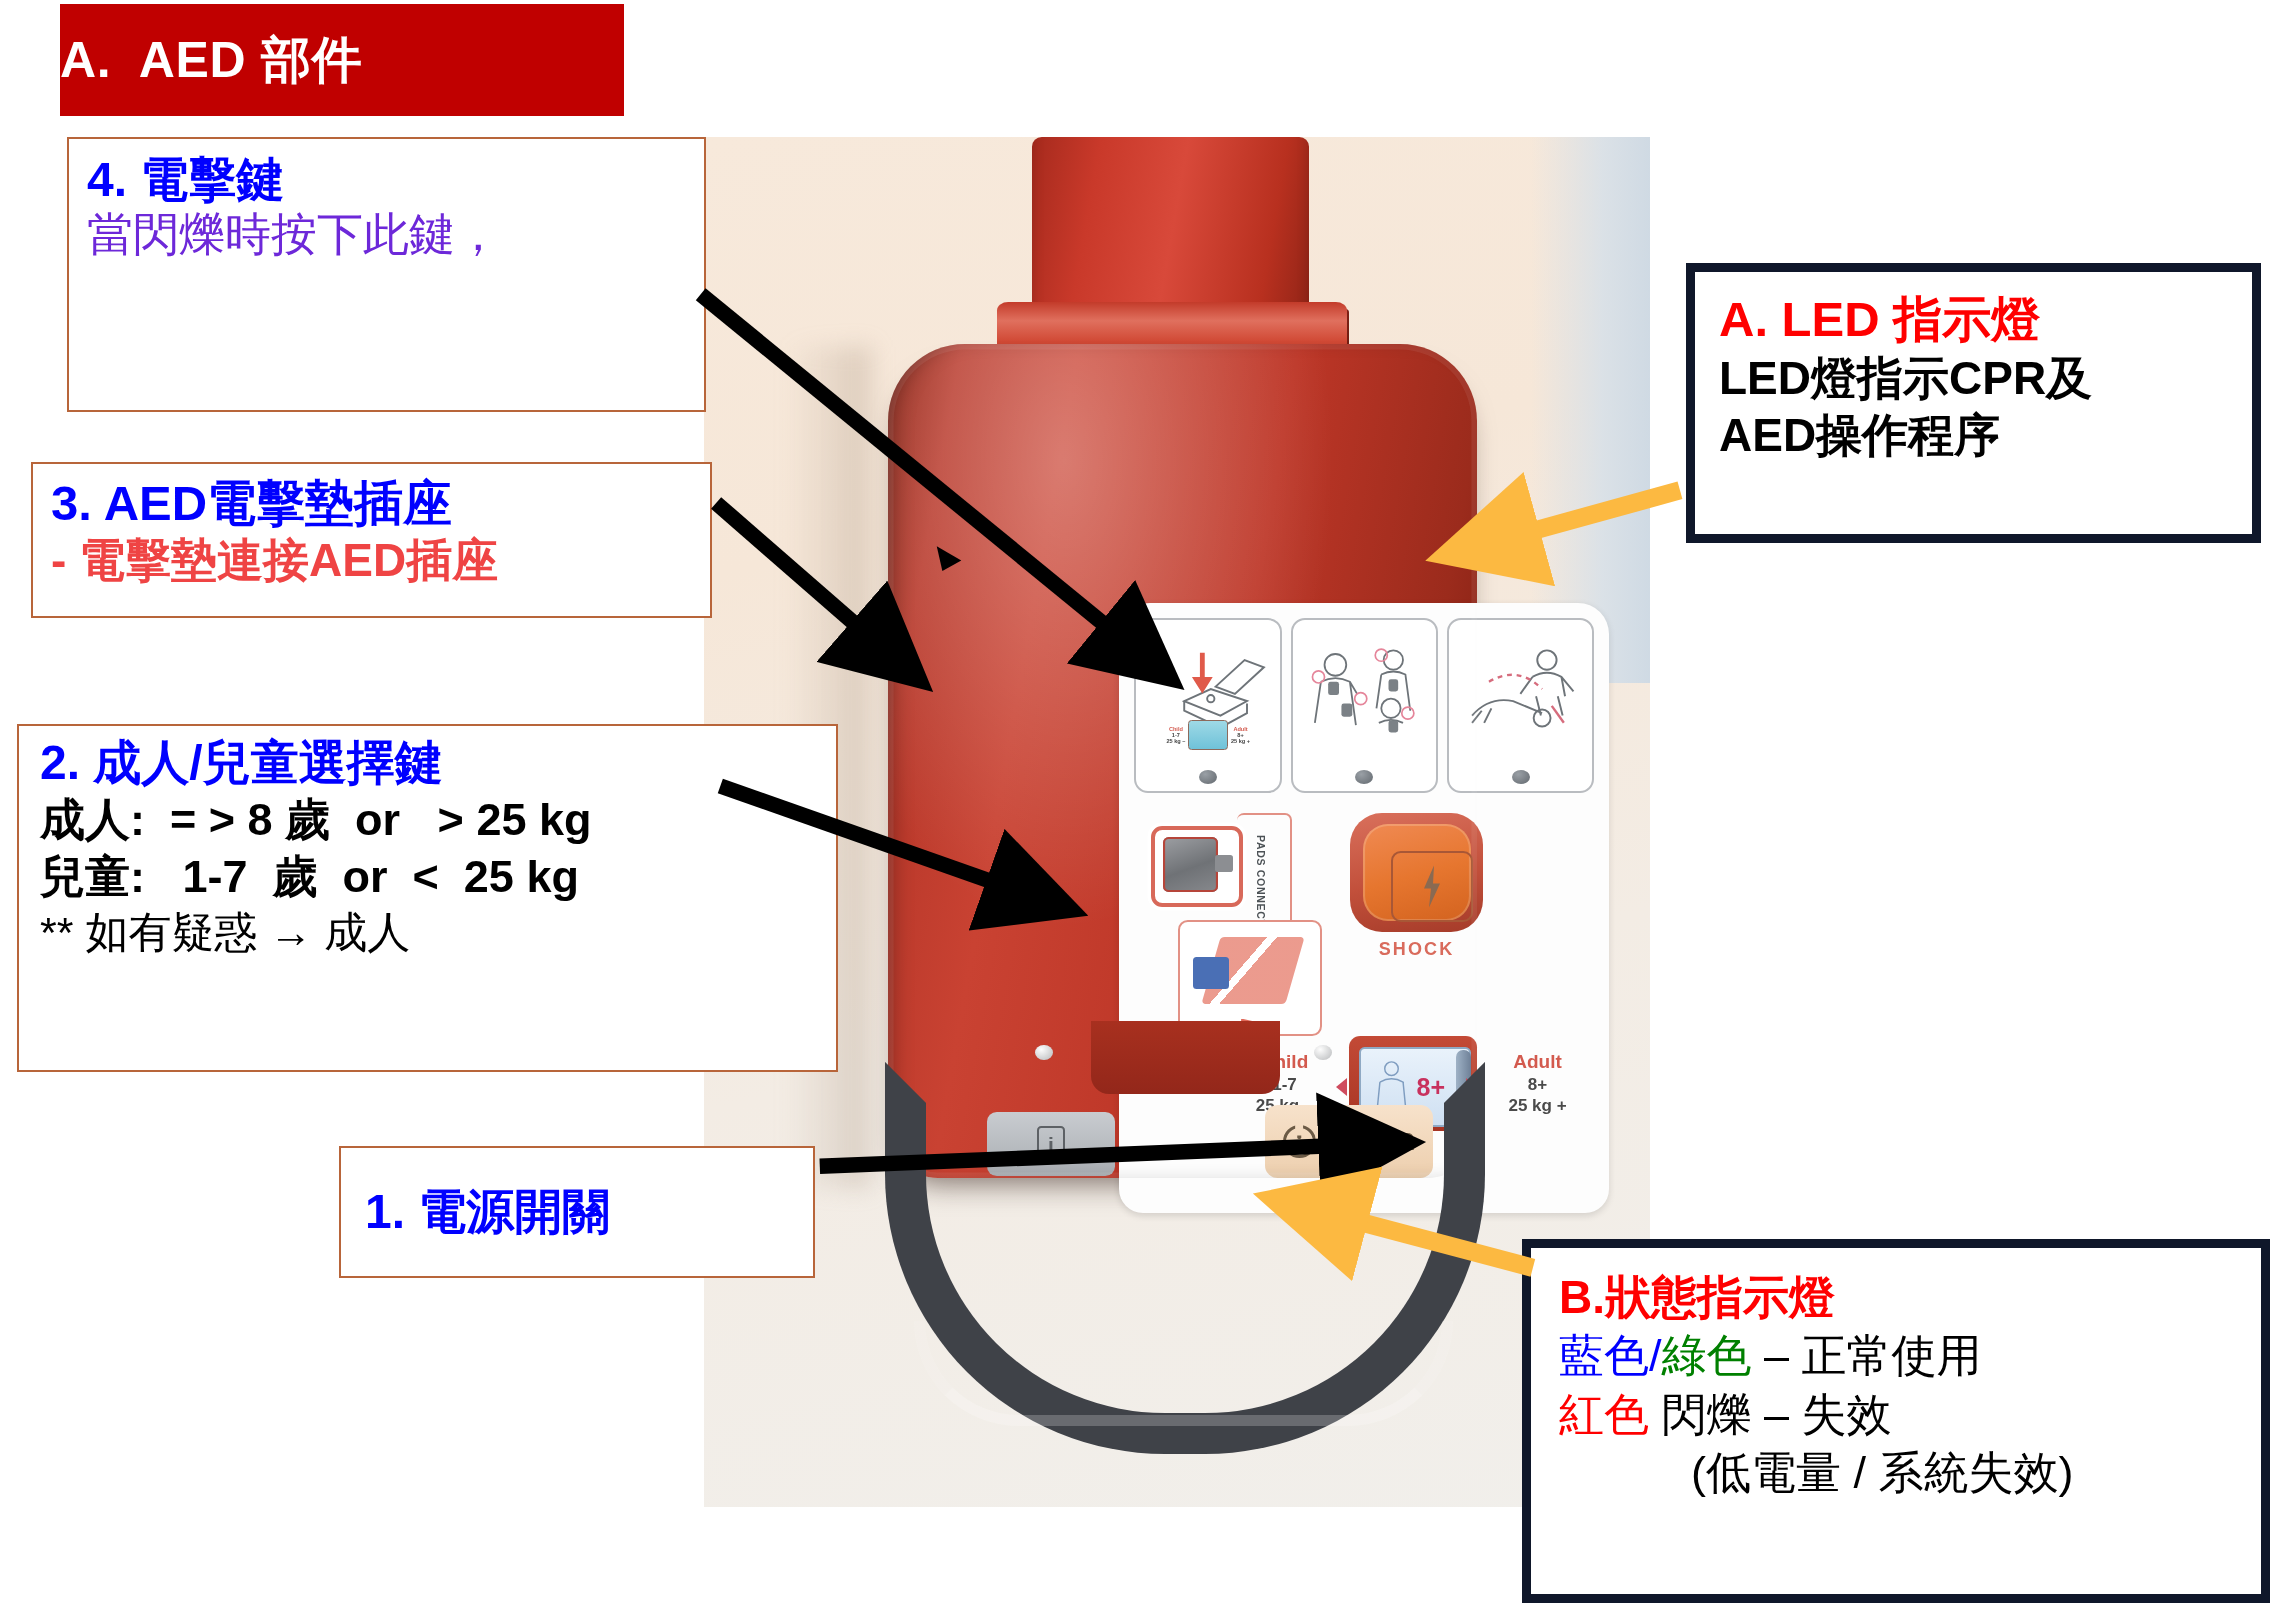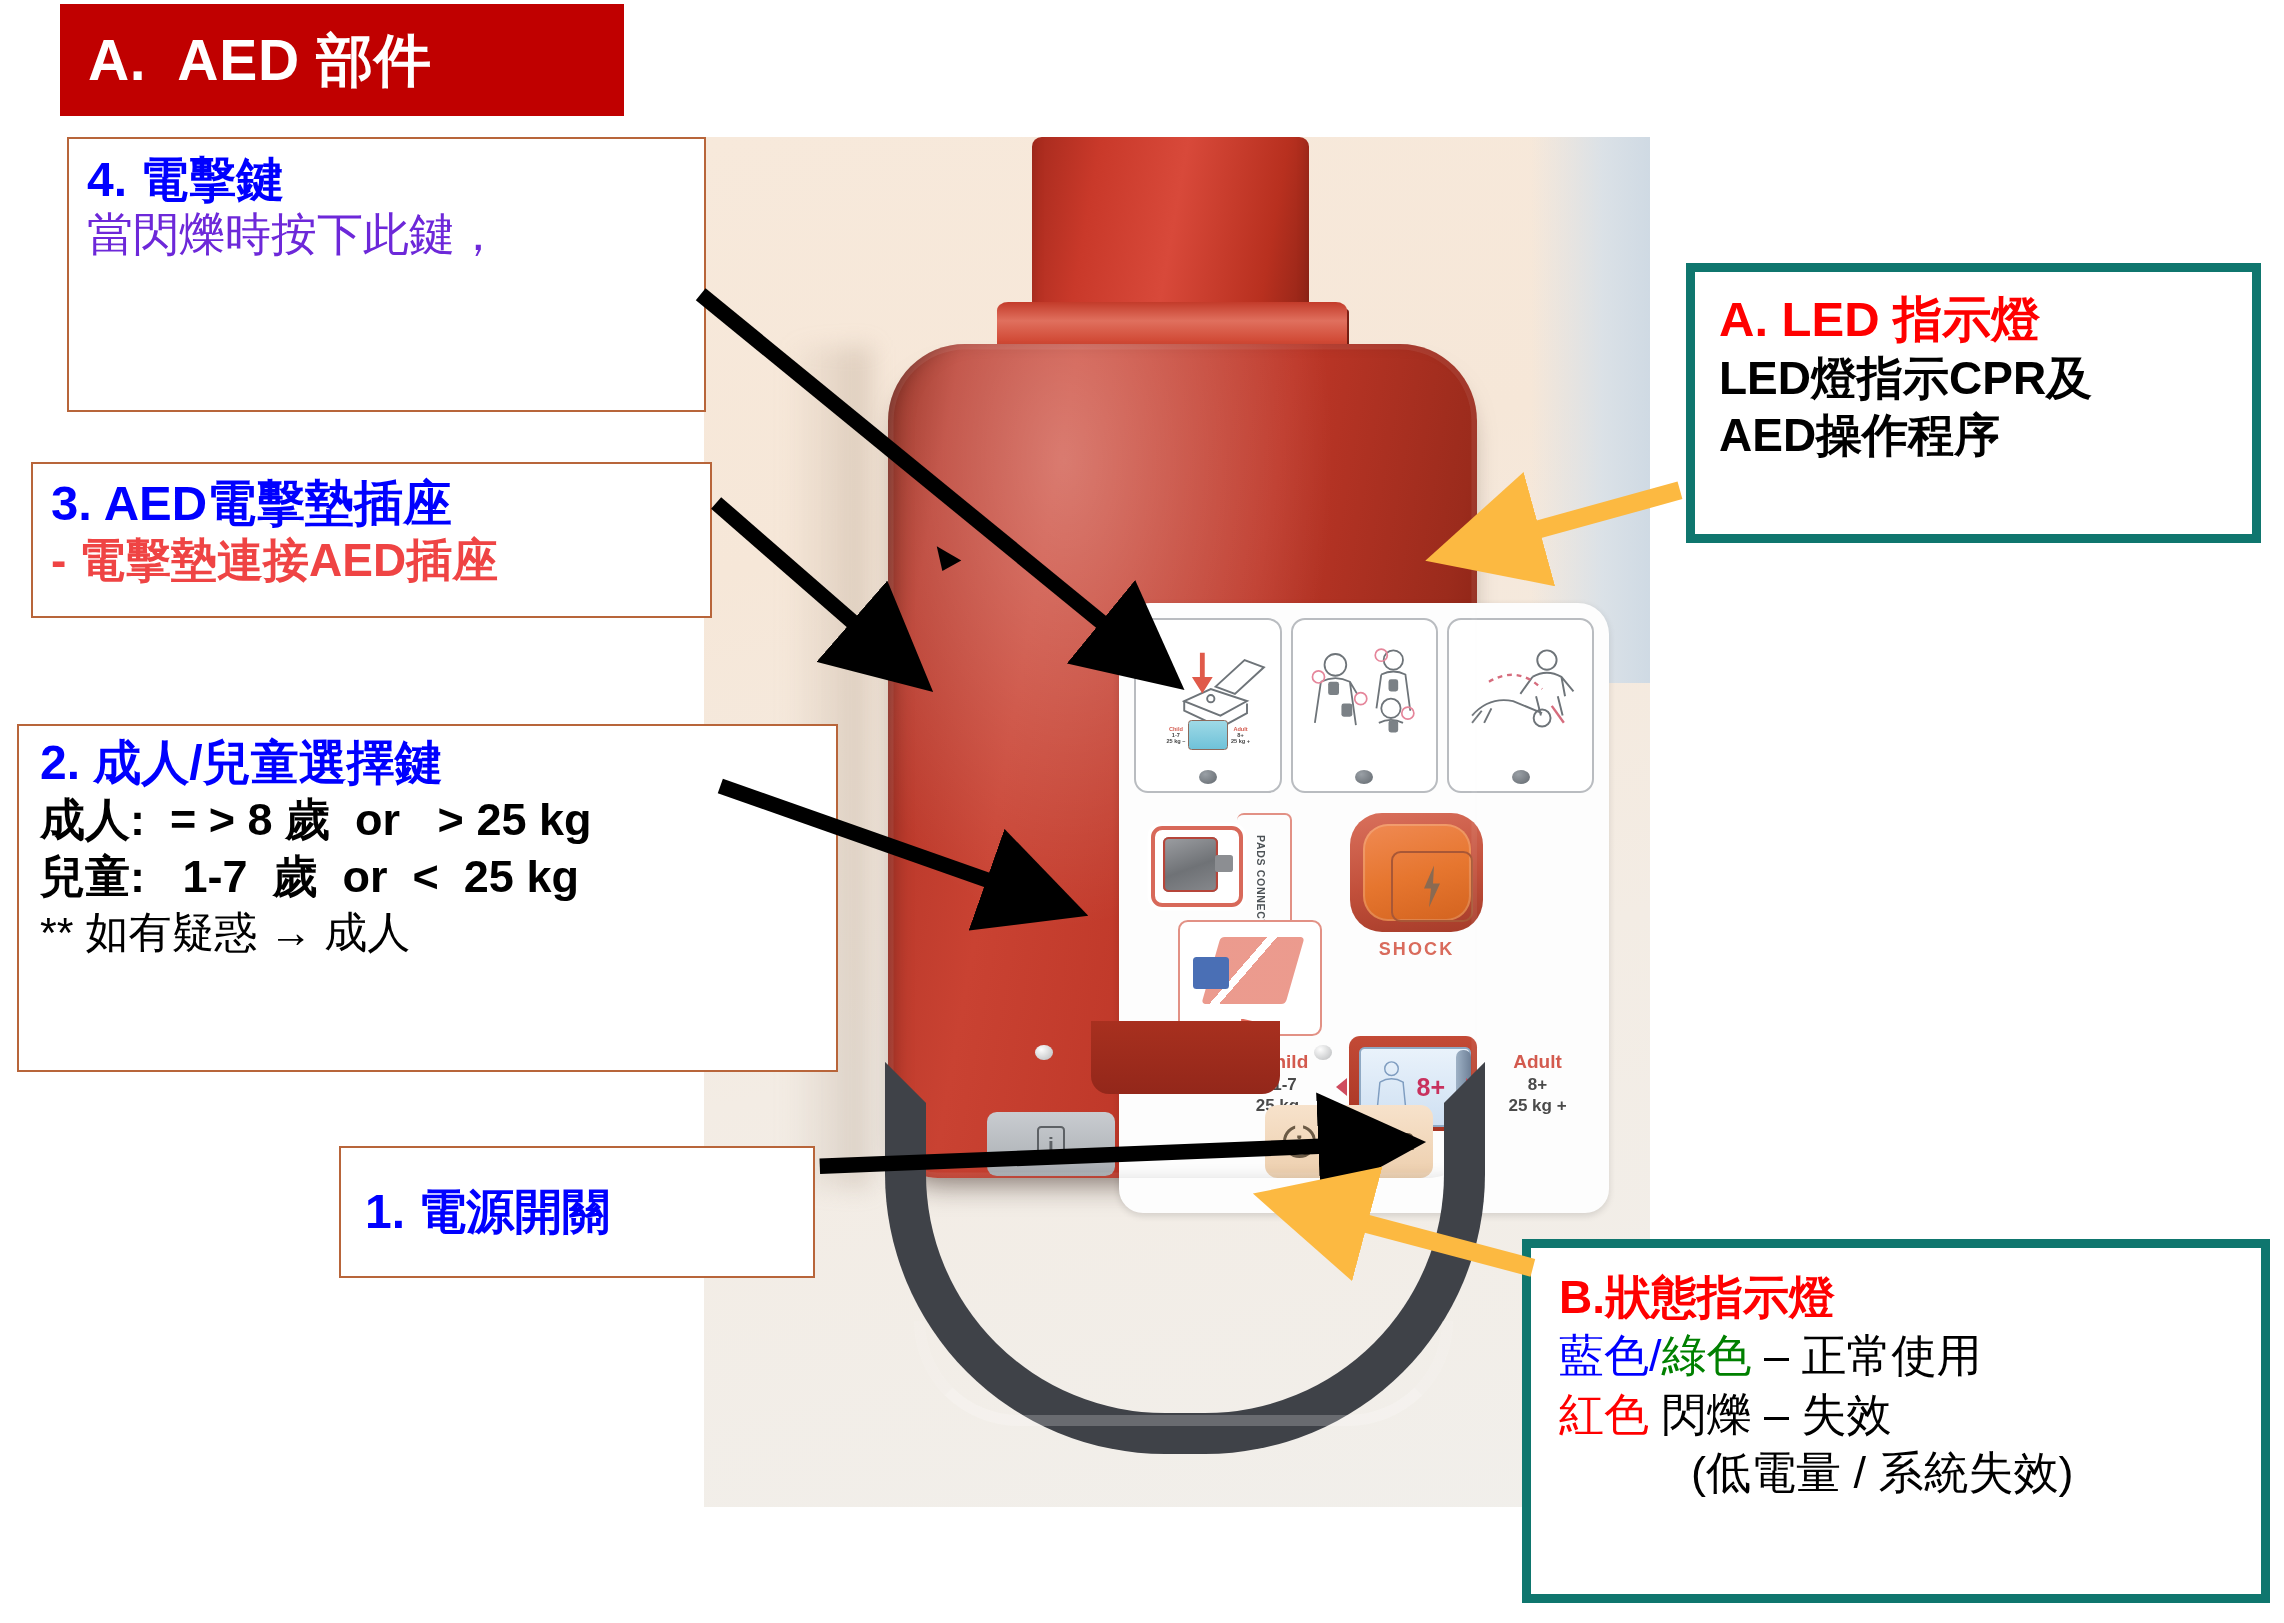--- a/index.html
+++ b/index.html
@@ -6,22 +6,22 @@
   body{
     width:2284px;height:1623px;position:relative;overflow:hidden;
     font-family:"Liberation Sans","DejaVu Sans",sans-serif;
   }
   
   #title-banner{
     position:absolute;left:60px;top:4.2px;width:564px;height:112px;
     background:#C00000;display:flex;align-items:center;
   }
   #title-banner .t{
-    color:#ffffff;font-size:57px;font-weight:bold;letter-spacing:0.7px;
-    padding-left:28px;line-height:1;white-space:pre;
+    color:#ffffff;font-size:50px;font-weight:bold;letter-spacing:0.7px;
+    line-height:1;white-space:pre;
   }
 
   
   #photo{
     position:absolute;left:704px;top:137px;width:946px;height:1370px;
     background:linear-gradient(168deg,#f7e9db 0%,#f6e7d8 28%,#f3ece4 62%,#f1efeb 100%);
     overflow:hidden;
   }
   
   #photo .coolband{
@@ -240,21 +240,21 @@
     background:#17a9e8;
   }
   .status-screw{
     position:absolute;left:612px;top:1031px;width:21px;height:85px;border-radius:9.8px;
     background:linear-gradient(180deg,#7c6a58,#5b4b3b);opacity:.85;z-index:-1;
   }
 
   
   .callout{position:absolute;background:#ffffff;box-sizing:border-box;}
   .callout.tan{border:2.8px solid #B8653A;}
-  .callout.gold{border:9px solid #0f766e;}
+  .callout.gold{border:9px solid #0f172a;}
   .callout .line{white-space:pre;line-height:1.16;}
 
   #box4{left:67px;top:137px;width:639px;height:275px;padding:12.6px 18px;}
   #box4 .h{color:#0000FF;font-size:48px;font-weight:bold;line-height:1.15;}
   #box4 .b{color:#6d28d9;font-size:46px;line-height:1.18;}
 
   #box3{left:31px;top:462px;width:681px;height:156px;padding:9.8px 18px;}
   #box3 .h{color:#0000FF;font-size:49px;font-weight:bold;line-height:1.2;}
   #box3 .b{color:#ef4444;font-size:46px;font-weight:bold;line-height:1.2;}
 

